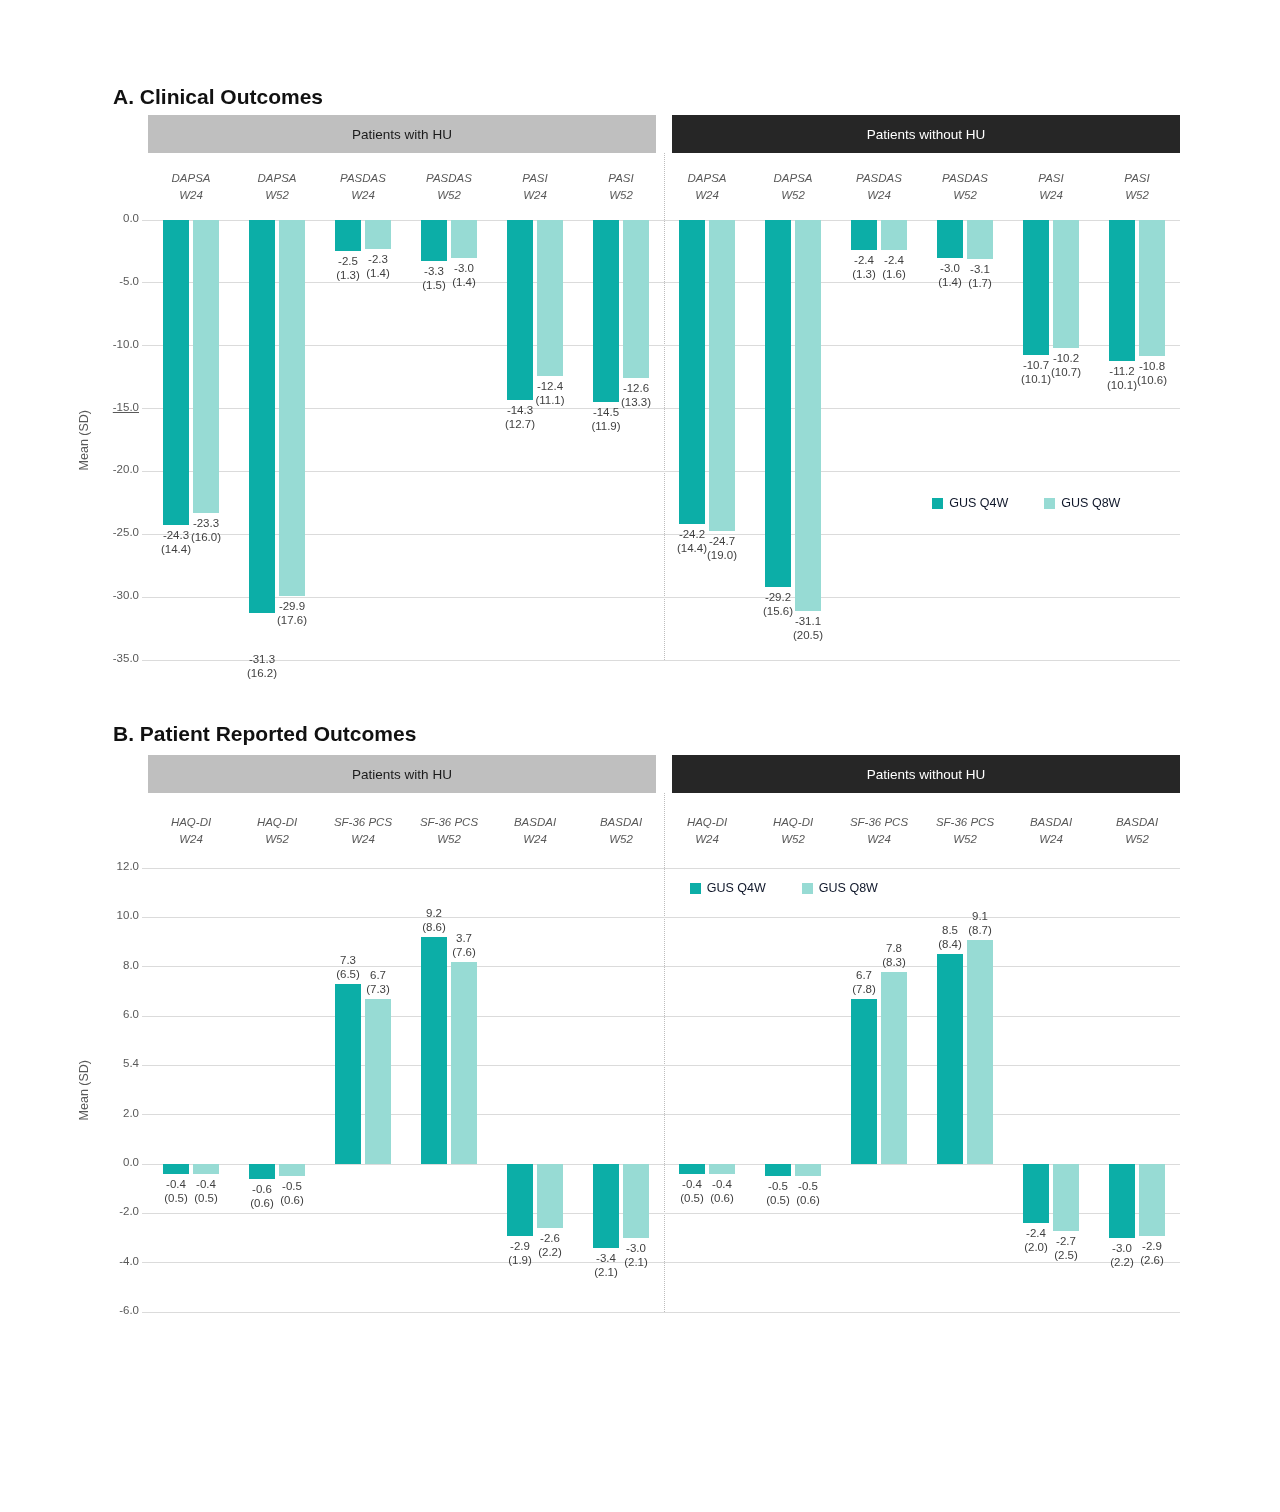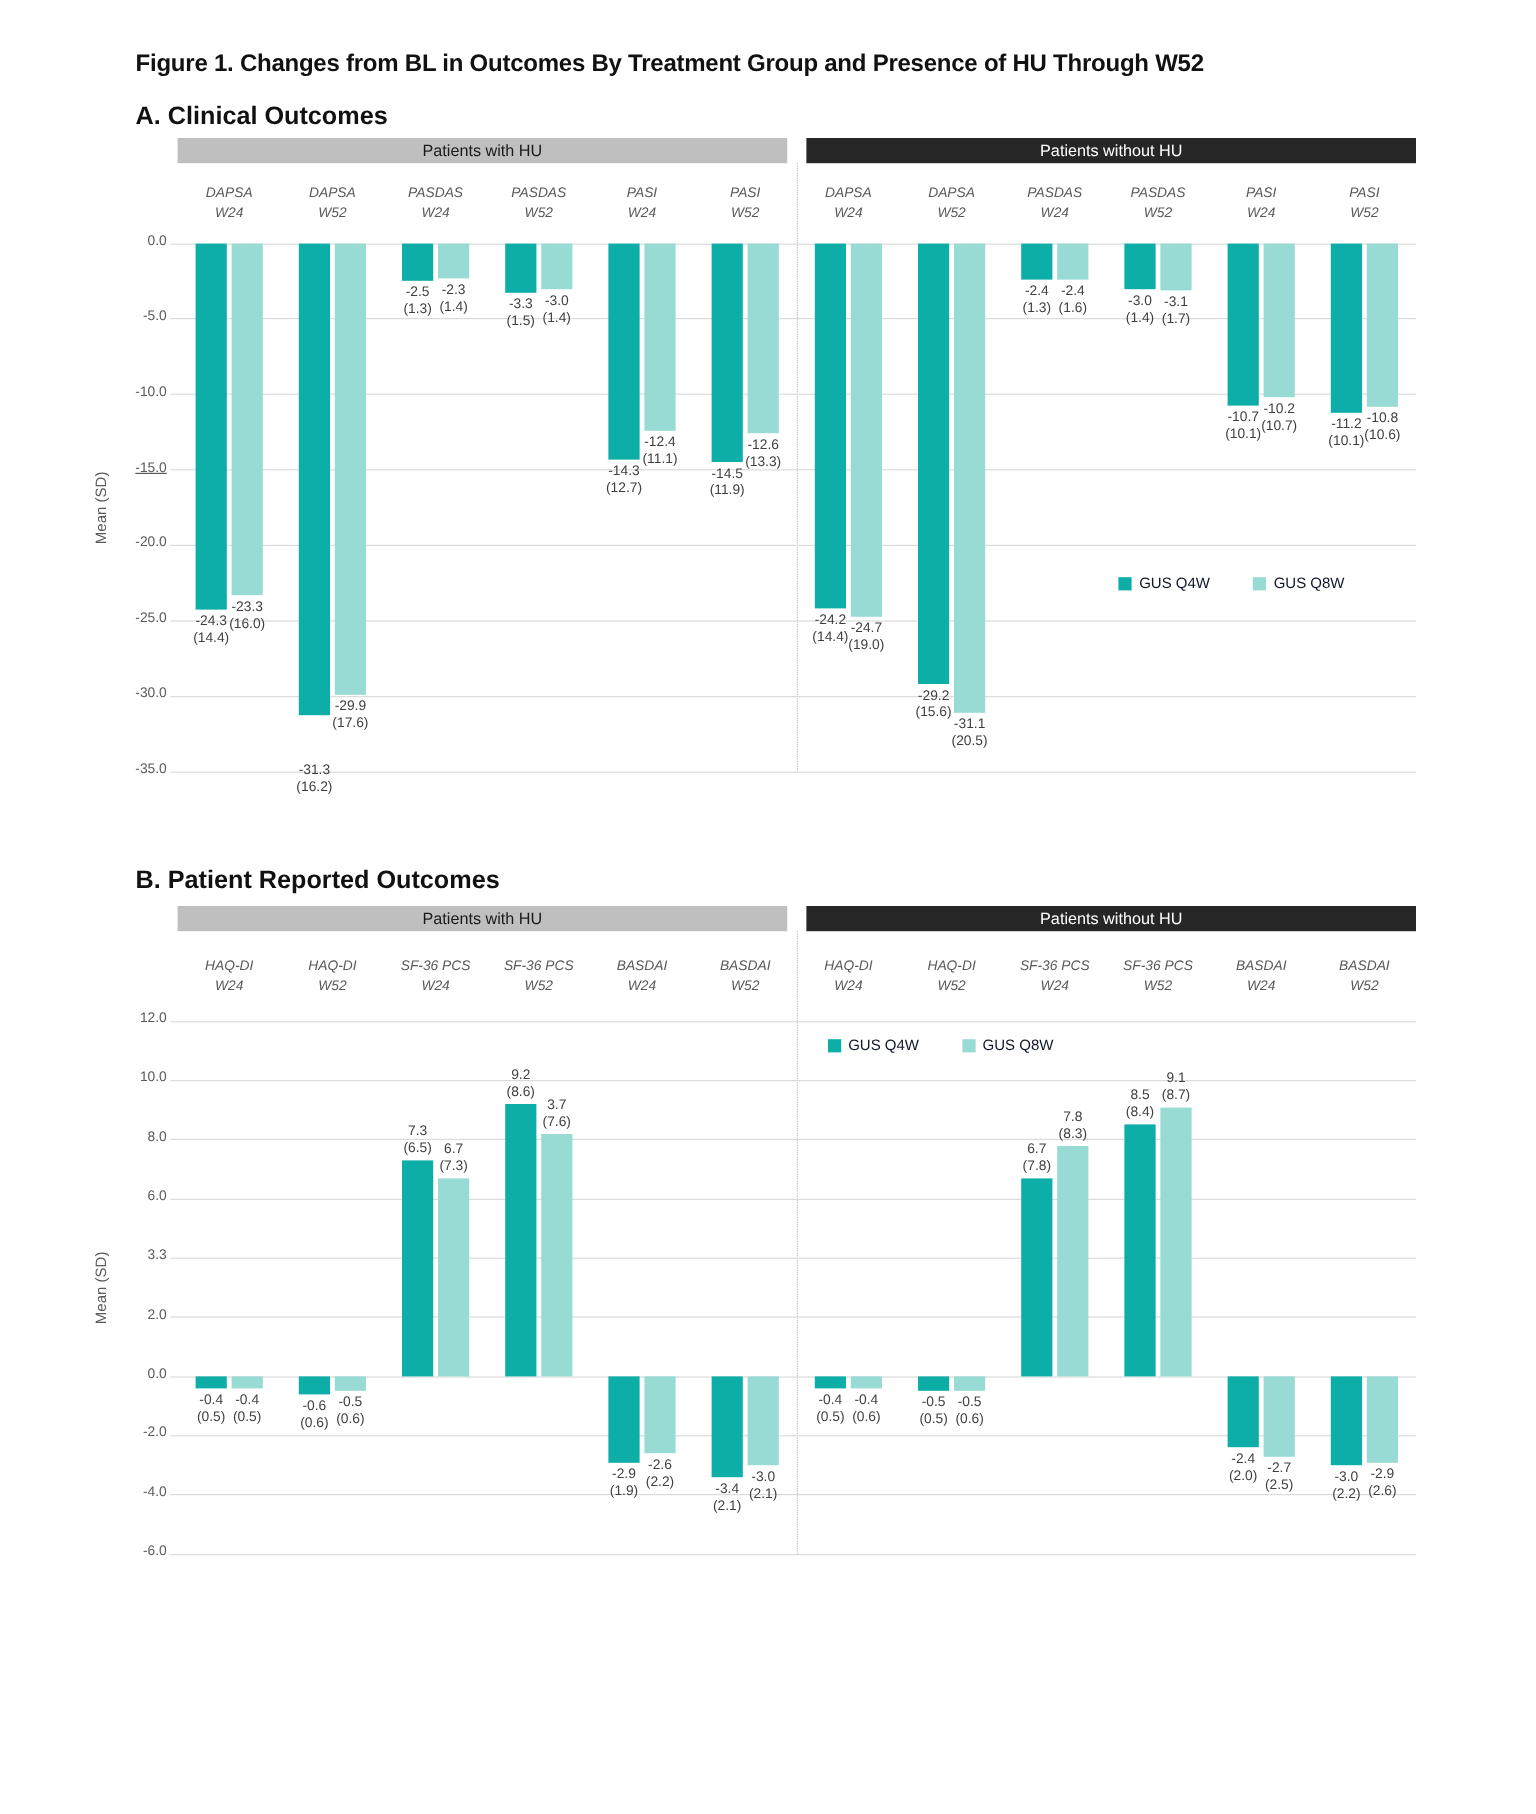--- a/index.html
+++ b/index.html
@@ -15,21 +15,21 @@
     position:absolute;left:113px;margin:0;
     font-size:21px;font-weight:bold;color:#111111;white-space:nowrap;
   }
   #heading-a{top:85px}
   #heading-b{top:722px}
 
   .chart{position:absolute;left:148px;width:1032px;}
   #chart-a{top:115px}
   #chart-b{top:755px}
 
-  .band{display:flex;height:21px;gap:16px;}
+  .band{display:flex;height:38px;gap:16px;}
   .band-half{flex:1;display:flex;align-items:center;justify-content:center;font-size:13.5px;}
   .band-with{background:#BFBFBF;color:#1a1a1a;}
   .band-without{background:#262626;color:#ffffff;}
 
   .chart-body{position:relative;}
   .divider{position:absolute;left:50%;top:0;bottom:0;width:0;border-left:1px dotted #BDBDBD;z-index:0;}
 
   .cols{display:flex;position:relative;z-index:1;}
   #chart-a .cols{height:67px}
   #chart-b .cols{height:75px}
@@ -71,21 +71,20 @@
   #chart-a .legend{left:76%;top:276px;}
   #chart-b .legend{left:52.5%;top:13px;}
   .legend-item{display:flex;align-items:center;gap:6px;font-size:12.5px;color:#0f172a;white-space:nowrap;}
   .legend-swatch{width:11px;height:11px;display:inline-block;}
 </style>
 </head>
 <body>
 
 <div class="page">
 
-  <h1 class="fig-title">Figure 1. Changes from BL in Outcomes By Treatment Group and Presence of HU Through W52</h1>
 
   <h2 class="panel-heading" id="heading-a">A. Clinical Outcomes</h2>
 
   <section class="chart" id="chart-a">
     <div class="band">
       <div class="band-half band-with">
         <span>Patients with HU</span>
       </div>
       <div class="band-half band-without">
         <span>Patients without HU</span>
@@ -512,21 +511,21 @@
           </div>
       <div class="grid-line" style="top: -0.5px;"></div>
           <div class="tick-label" style="top: -8px;">12.0</div>
           <div class="grid-line" style="top: 48.8333px;"></div>
           <div class="tick-label" style="top: 41.3333px;">10.0</div>
           <div class="grid-line" style="top: 98.1667px;"></div>
           <div class="tick-label" style="top: 90.6667px;">8.0</div>
           <div class="grid-line" style="top: 147.5px;"></div>
           <div class="tick-label" style="top: 140px;">6.0</div>
           <div class="grid-line" style="top: 196.833px;"></div>
-          <div class="tick-label" style="top: 189.333px;">3.3</div>
+          <div class="tick-label" style="top: 189.333px;">5.4</div>
           <div class="grid-line" style="top: 246.167px;"></div>
           <div class="tick-label" style="top: 238.667px;">2.0</div>
           <div class="grid-line" style="top: 295.5px;"></div>
           <div class="tick-label" style="top: 288px;">0.0</div>
           <div class="grid-line" style="top: 344.833px;"></div>
           <div class="tick-label" style="top: 337.333px;">-2.0</div>
           <div class="grid-line" style="top: 394.167px;"></div>
           <div class="tick-label" style="top: 386.667px;">-4.0</div>
           <div class="grid-line" style="top: 443.5px;"></div>
           <div class="tick-label" style="top: 436px;">-6.0</div>

